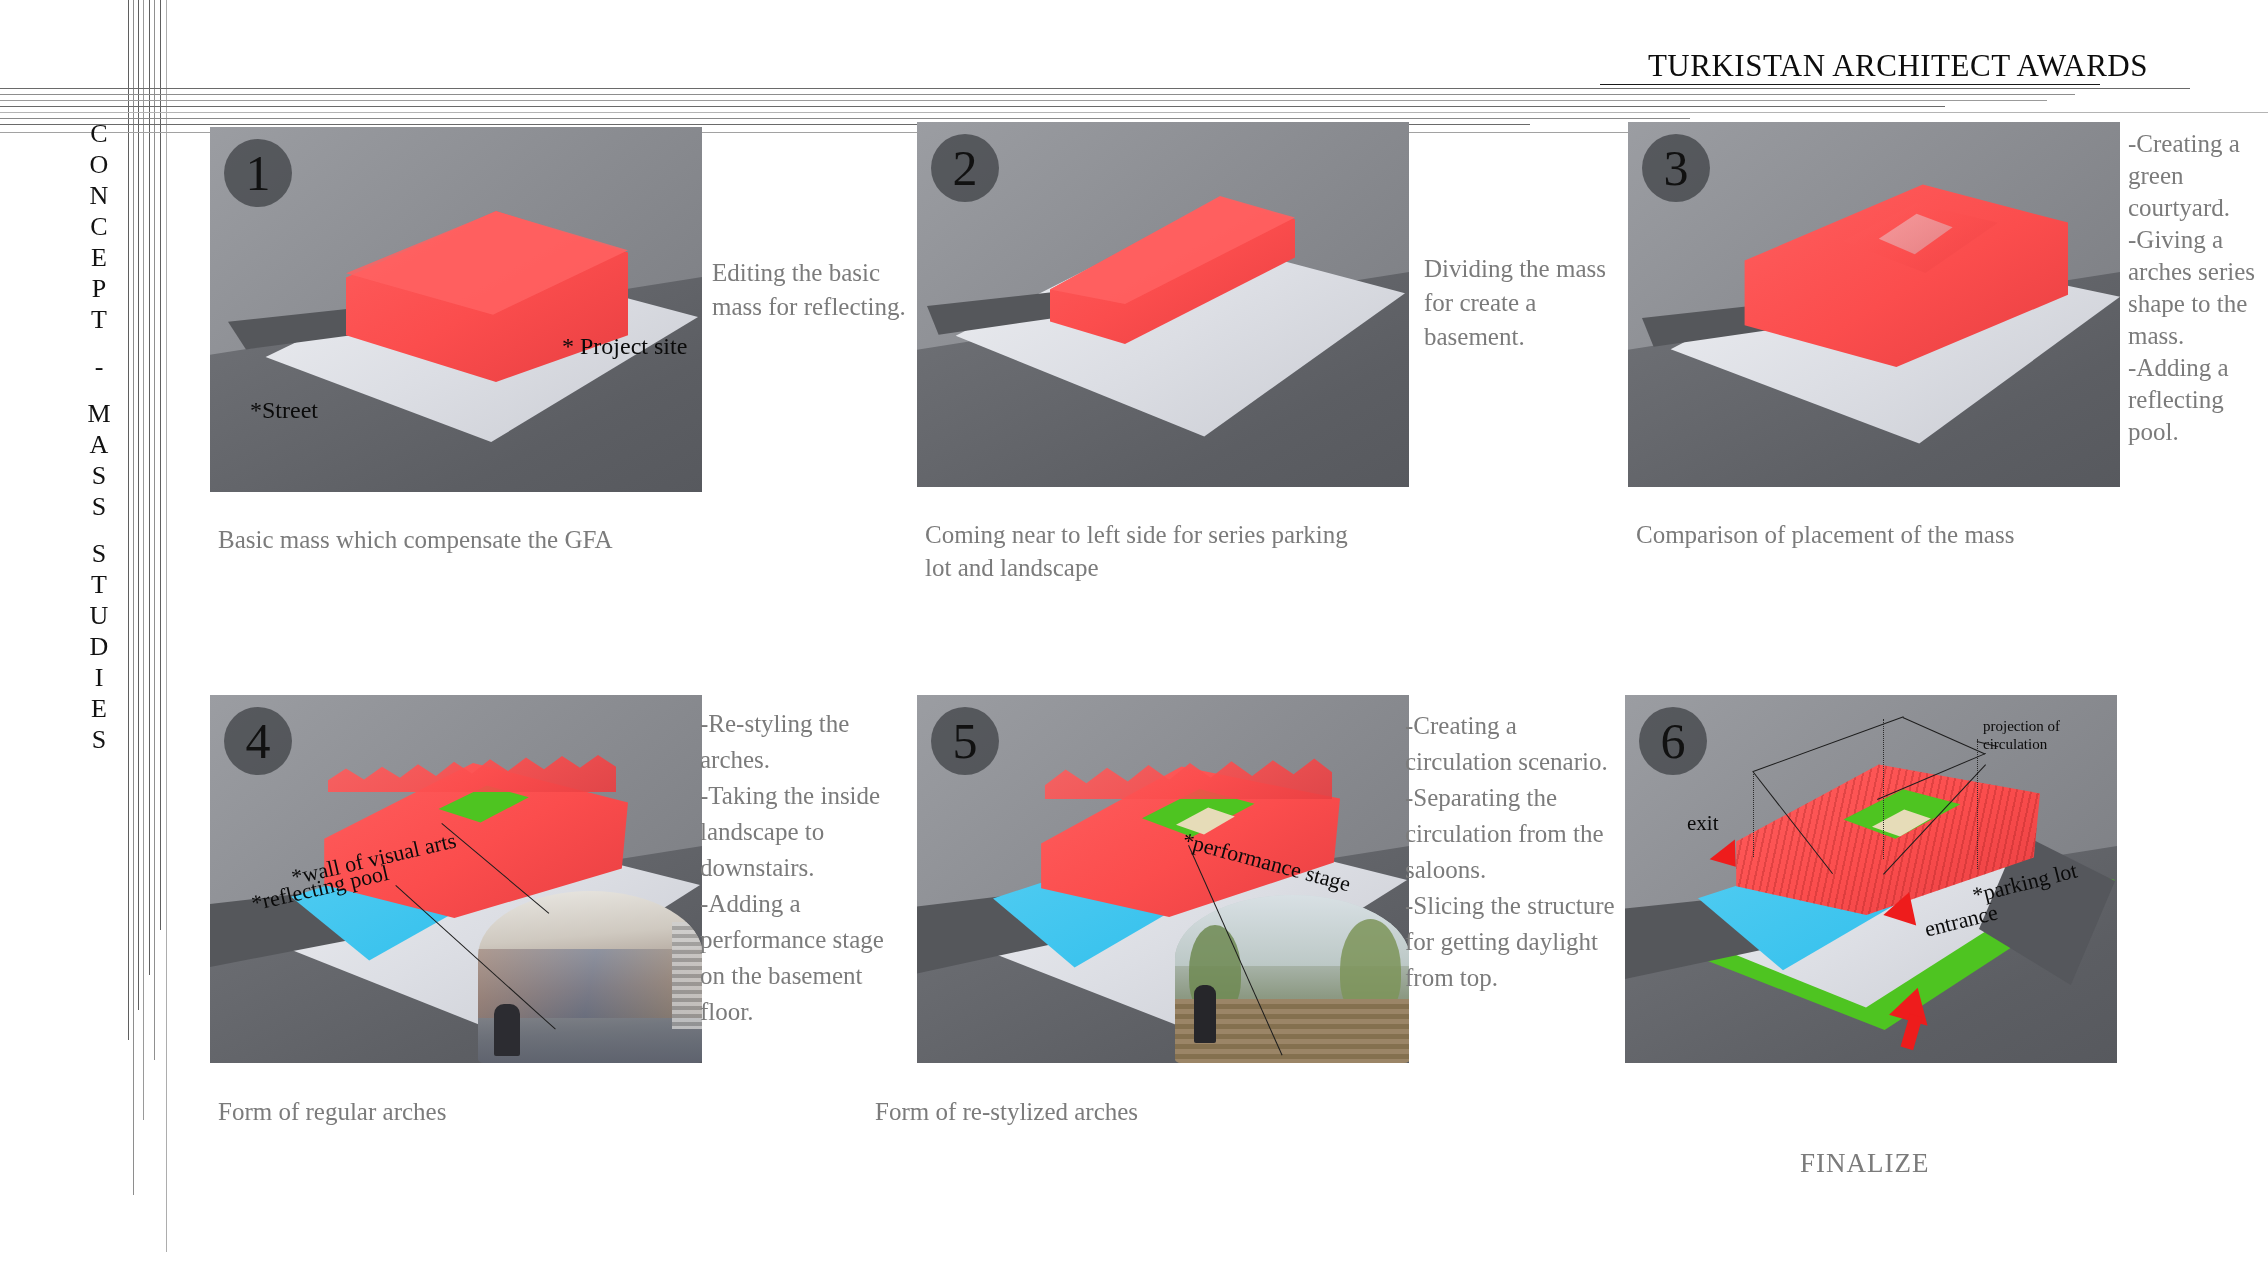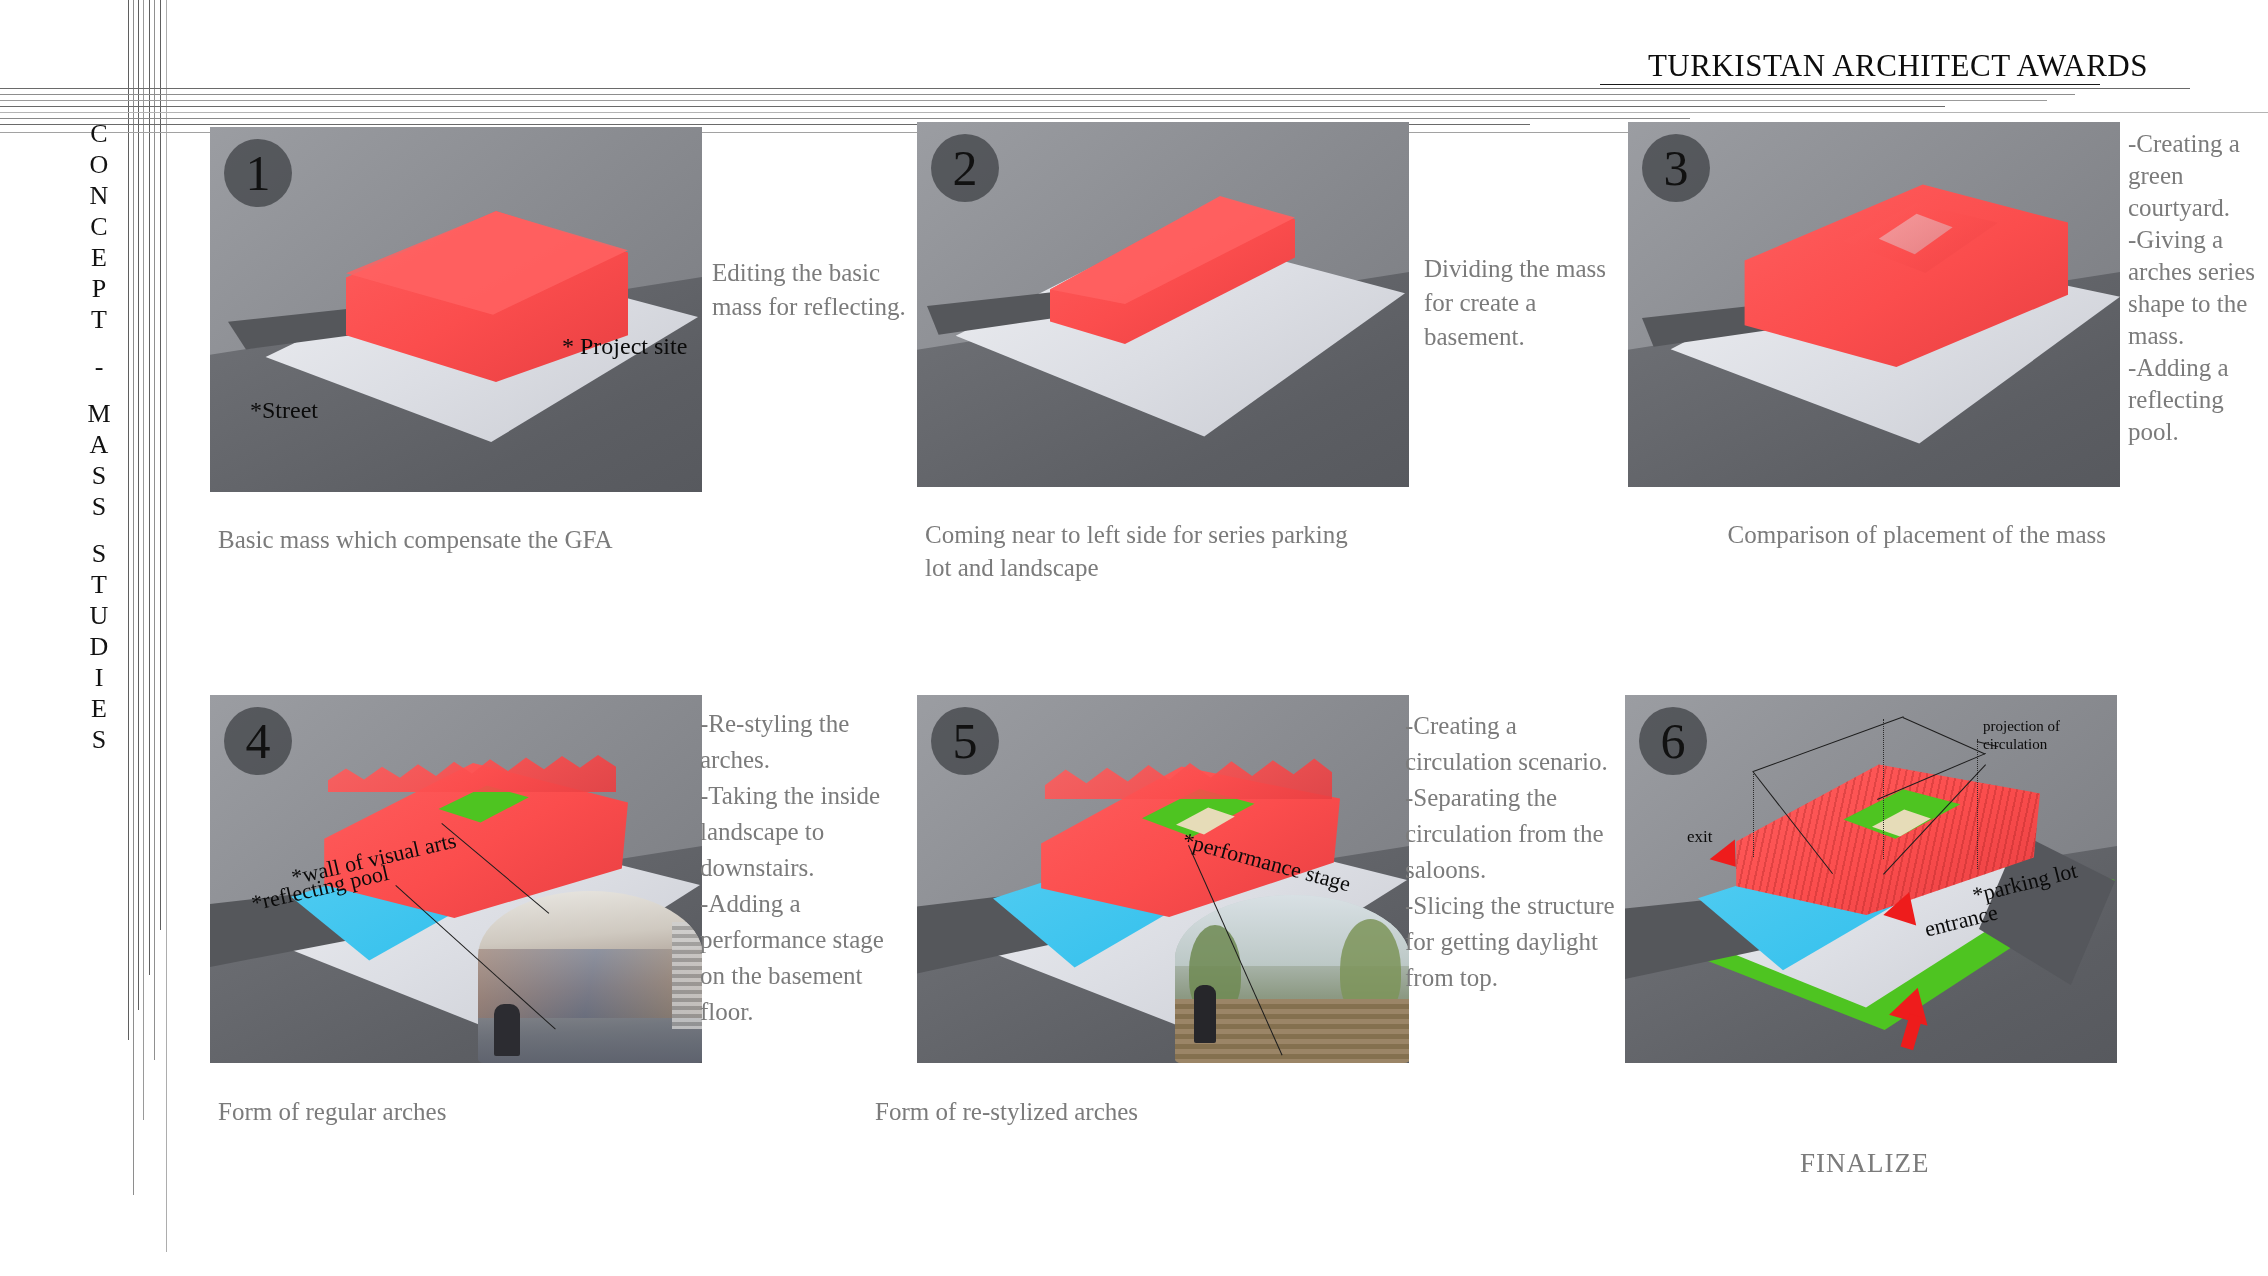--- a/index.html
+++ b/index.html
@@ -159,21 +159,21 @@
     <div class="plate" style="left:240px;top:88px;width:90px;height:48px;
          clip-path:polygon(12% 60%,54% 8%,94% 36%,52% 92%);opacity:.95;"></div>
     <div class="red" style="left:205px;top:78px;width:165px;height:76px;opacity:.55;
          clip-path:polygon(6% 54%,50% 4%,100% 30%,56% 96%);"></div>
   </div>
   <div class="badge">3</div>
 </div>
 <div class="note" style="left:2128px;top:128px;width:146px;white-space:pre-line;line-height:32px;">-Creating a green courtyard.
 -Giving a arches series shape to the mass.
 -Adding a reflecting pool.</div>
-<div class="caption" style="left:1636px;top:518px;width:470px;text-align:right;">Comparison of placement of the mass</div>
+<div class="caption" style="left:1636px;top:518px;width:470px;">Comparison of placement of the mass</div>
 
 <div class="panel" style="left:210px;top:695px;width:492px;height:368px;">
   <div class="scene">
     <div class="bg-sky"></div>
     <div class="bg-ground"></div>
     <div class="plate" style="left:12px;top:95px;width:478px;height:250px;
          clip-path:polygon(4% 56%,50% 14%,100% 38%,54% 94%);"></div>
     <div class="plinth-side" style="left:0px;top:190px;width:290px;height:105px;
          clip-path:polygon(0% 18%,58% 0%,64% 44%,0% 78%);"></div>
     <div class="pool" style="left:58px;top:160px;width:230px;height:110px;
@@ -286,18 +286,18 @@
          border-top:22px solid #ee1c1c;transform:rotate(-38deg);"></div>
     <div class="arrow" style="left:258px;top:200px;border-top:17px solid transparent;border-bottom:17px solid transparent;
          border-right:30px solid #ee1c1c;transform:rotate(-12deg);"></div>
     <div class="arrow" style="left:268px;top:292px;border-left:20px solid transparent;border-right:20px solid transparent;
          border-bottom:34px solid #ee1c1c;transform:rotate(16deg);"></div>
     <div style="position:absolute;left:280px;top:320px;width:13px;height:34px;background:#ee1c1c;
          transform:rotate(16deg);"></div>
   </div>
   <div class="badge">6</div>
   <div class="pin small" style="left:358px;top:22px;width:110px;">projection of circulation</div>
-  <div class="pin" style="left:62px;top:132px;font-size:17px;">exit</div>
+  <div class="pin" style="left:62px;top:116px;font-size:21px;">exit</div>
   <div class="pin" style="left:348px;top:188px;transform:rotate(-14deg);transform-origin:0 50%;font-size:22px;">*parking lot</div>
   <div class="pin" style="left:300px;top:222px;transform:rotate(-14deg);transform-origin:0 50%;font-size:22px;">entrance</div>
 </div>
 
 <div class="finalize" style="left:1800px;top:1148px;">FINALIZE</div>
 
 </body></html>

